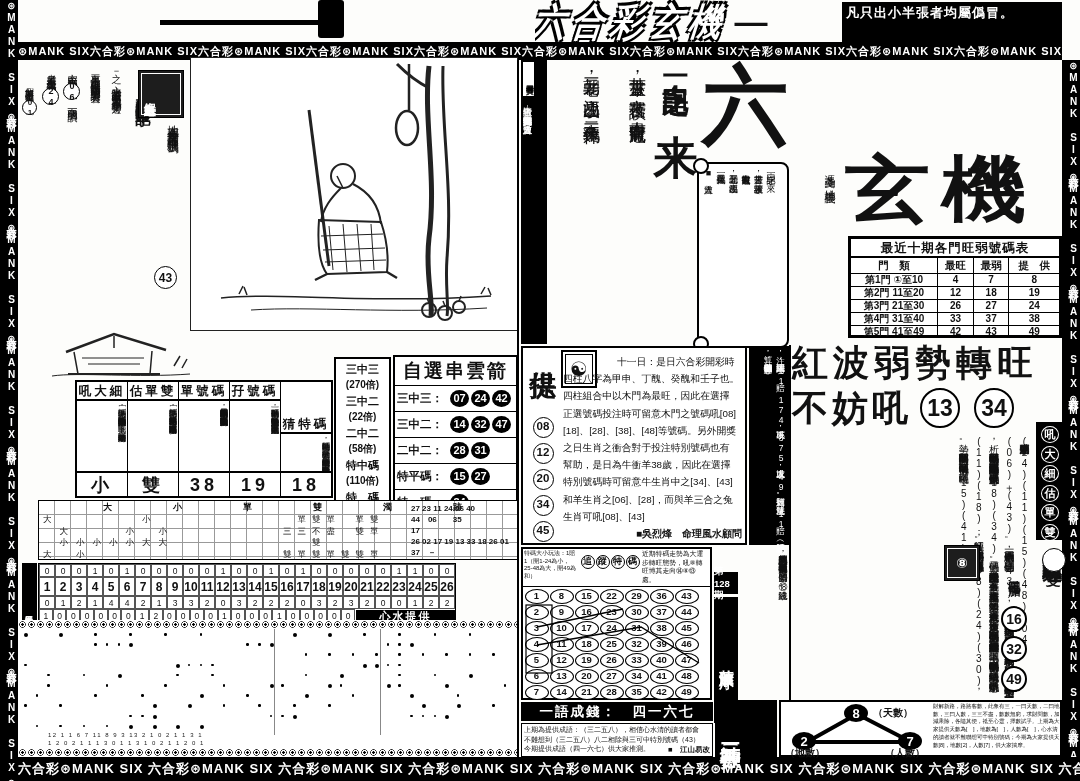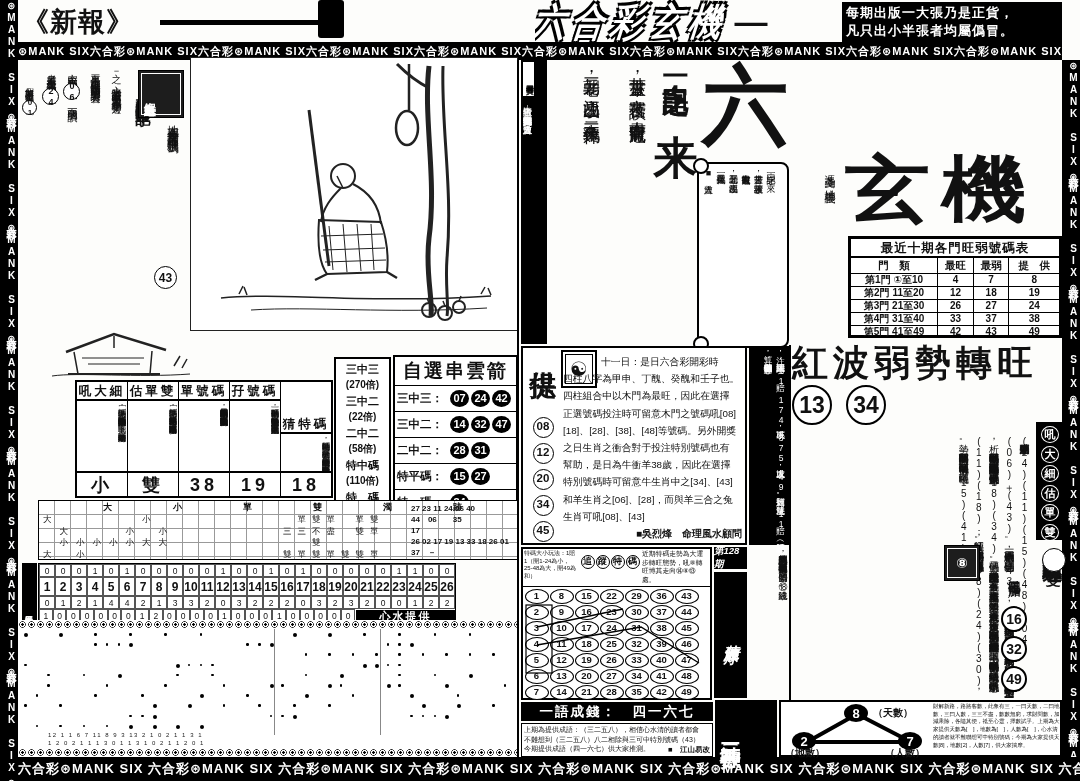--- a/index.html
+++ b/index.html
@@ -59,30 +59,28 @@
 </head>
 <body>
 
 <div id="page">
 
   <div class="abs strip vv rep" style="left:0;top:0;width:18px;height:781px;">⊛MANK SIX六合彩⊛MANK SIX六合彩⊛MANK SIX六合彩⊛MANK SIX六合彩⊛MANK SIX六合彩⊛MANK SIX六合彩⊛MANK SIX六合彩⊛MANK SIX六合彩⊛MANK SIX六合彩</div>
   <div class="abs strip h rep" style="left:18px;top:42px;width:1044px;height:18px;">⊛MANK SIX六合彩⊛MANK SIX六合彩⊛MANK SIX六合彩⊛MANK SIX六合彩⊛MANK SIX六合彩⊛MANK SIX六合彩⊛MANK SIX六合彩⊛MANK SIX六合彩⊛MANK SIX六合彩⊛MANK SIX六合彩</div>
   <div class="abs strip h rep" style="left:18px;top:757px;width:1062px;height:24px;font-size:13px;line-height:24px;">六合彩⊛MANK SIX 六合彩⊛MANK SIX 六合彩⊛MANK SIX 六合彩⊛MANK SIX 六合彩⊛MANK SIX 六合彩⊛MANK SIX 六合彩⊛MANK SIX 六合彩⊛MANK SIX 六合彩⊛MANK SIX 六合彩⊛MANK SIX </div>
   <div class="abs strip vv rep" style="left:1062px;top:60px;width:18px;height:697px;">⊛MANK SIX六合彩⊛MANK SIX六合彩⊛MANK SIX六合彩⊛MANK SIX六合彩⊛MANK SIX六合彩⊛MANK SIX六合彩⊛MANK SIX六合彩⊛MANK SIX六合彩⊛MANK SIX六合彩</div>
 
-  <div class="abs" style="left:22px;top:4px;font-size:27px;font-weight:900;letter-spacing:1px;">《新報》</div>
   <div class="abs" style="left:160px;top:20px;width:172px;height:5px;background:#000;"></div>
   <div class="abs" style="left:318px;top:0;width:26px;height:38px;background:#000;border-radius:3px;"></div>
   <div class="abs" style="left:535px;top:0;width:305px;height:42px;overflow:hidden;">
     <span style="display:inline-block;transform:skewX(-18deg) scaleY(1.15);font-size:33px;font-weight:900;letter-spacing:6px;
       color:#fff;text-shadow:-2px -2px 0 #000,2px -2px 0 #000,-2px 2px 0 #000,2px 2px 0 #000,0 0 2px #000;">六合彩玄機</span>
     <span style="font-size:33px;font-weight:900;">—</span>
   </div>
   <div class="abs bw" style="left:842px;top:2px;width:220px;height:40px;padding:2px 4px;">
-    <div style="font-size:13px;font-weight:bold;letter-spacing:1px;line-height:18px;">每期出版一大張乃是正貨，</div>
     <div style="font-size:13px;font-weight:bold;letter-spacing:1px;line-height:18px;">凡只出小半張者均屬僞冒。</div>
   </div>
 
   <div class="abs v" style="left:152px;top:116px;width:28px;height:190px;font-size:11.5px;line-height:14px;">地上有四小草和有三果子可埋中特別號碼</div>
   <div class="abs cc" style="left:154px;top:266px;width:23px;height:23px;font-size:12px;">43</div>
   <div class="abs v bold" style="left:122px;top:86px;width:30px;height:256px;font-size:15px;line-height:17px;">上期尋寶圖旁詩句有「東一字記</div>
   <div class="abs v" style="left:101px;top:66px;width:21px;height:276px;font-size:10px;line-height:12px;">之－心水清者若看圖中右邊地上有四小草和旁邊</div>
   <div class="abs v" style="left:80px;top:66px;width:21px;height:276px;font-size:10px;line-height:12px;">有三果子合埋可中特別號碼而聰明的讀者只看天</div>
   <div class="abs v" style="left:59px;top:66px;width:21px;height:276px;font-size:10px;line-height:12px;">
     <span>空中有六小鳥則相信不難埋中正選號碼</span><span class="cc" style="width:17px;height:17px;font-size:9px;">06</span><span>而聰明的讀</span>
@@ -562,21 +560,21 @@
 三朝元老，江山易改
 一二三來兔鷄伴
 ■曾道人</div>
   </div>
 
   <div class="abs" style="left:521px;top:346px;width:226px;height:199px;border:2px solid #000;background:#fff;">
     <div class="abs v bold" style="left:2px;top:2px;width:36px;height:62px;font-size:27px;line-height:36px;">提供</div>
     <div class="abs ctr" style="left:38px;top:2px;width:36px;height:38px;border:2px solid #000;box-shadow:inset 0 0 0 2px #fff,inset 0 0 0 3px #000;font-size:20px;">☯</div>
     <div id="tg-circles" class="abs" style="left:5px;top:66px;width:30px;text-align:center;"><span class="cc" style="width: 21px; height: 21px; font-size: 11.5px; margin: 2.5px 0px;">08</span><span class="cc" style="width: 21px; height: 21px; font-size: 11.5px; margin: 2.5px 0px;">12</span><span class="cc" style="width: 21px; height: 21px; font-size: 11.5px; margin: 2.5px 0px;">20</span><span class="cc" style="width: 21px; height: 21px; font-size: 11.5px; margin: 2.5px 0px;">34</span><span class="cc" style="width: 21px; height: 21px; font-size: 11.5px; margin: 2.5px 0px;">45</span><span class="cc" style="width: 21px; height: 21px; font-size: 11.5px; margin: 2.5px 0px;">47</span></div>
     <div id="tg-art" class="abs" style="left:40px;top:5px;width:184px;font-size:9.8px;line-height:17.2px;letter-spacing:0;">
-        <div class="tgline" style="text-indent: 38px;">十一日：是日六合彩開彩時</div>
+        <div class="tgline" style="text-indent: 38px; padding-left: 16px;">十一日：是日六合彩開彩時</div>
         <div class="tgline">四柱八字為甲申、丁醜、癸醜和壬子也。</div>
         <div class="tgline">四柱組合中以木門為最旺，因此在選擇</div>
         <div class="tgline">正選號碼投注時可留意木門之號碼吼[08]</div>
         <div class="tgline">[18]、[28]、[38]、[48]等號碼。另外開獎</div>
         <div class="tgline">之日生肖之衝合對于投注特別號碼也有</div>
         <div class="tgline">幫助，是日為牛衝羊38歲，因此在選擇</div>
         <div class="tgline">特別號碼時可留意牛生肖中之[34]、[43]</div>
         <div class="tgline">和羊生肖之[06]、[28]，而與羊三合之兔</div>
         <div class="tgline">生肖可吼[08]、[43]</div>
       </div>
@@ -655,21 +653,21 @@
           <span class="ec">14</span>
           <span class="ec">21</span>
           <span class="ec">28</span>
           <span class="ec">35</span>
           <span class="ec">42</span>
           <span class="ec">49</span>
         </div>
       </div>
   </div>
 
-  <div class="abs" style="left:714px;top:547px;width:33px;height:153px;font-style:italic;">
+  <div class="abs" style="left:714px;top:572px;width:24px;height:153px;">
     <div class="bw ctr" style="height:22px;font-size:9.5px;font-weight:bold;">第128期</div>
     <div class="bw v ctr" style="margin-top:3px;height:126px;width:100%;font-size:15px;font-weight:bold;">落波順序</div>
   </div>
 
   <div class="abs v" style="left:751px;top:548px;width:38px;height:150px;font-size:9px;line-height:12.5px;letter-spacing:0;">倘此門號碼經常忽冷忽熱，下期應可博其再轉旺勢而不妨袓可吼二個。第四門號⑯⑱綠波吼。</div>
 
   <div class="abs bw ctr" style="left:521px;top:702px;width:192px;height:19px;font-size:13.5px;font-weight:900;letter-spacing:2px;">一語成錢：　四一六七</div>
   <div class="abs" style="left:521px;top:723px;width:192px;height:34px;border:1.5px solid #000;background:#fff;padding:1px 2px;">
     <div id="yy-lines" style="font-size:7px;line-height:9.5px;">
         <div>上期為提供成語：（三二五八），相信心水清的讀者都會</div>
@@ -736,20 +734,21 @@
           <div class="tc" style="width: 36px;">42</div>
           <div class="tc" style="width: 36px;">43</div>
           <div class="tc" style="width: 50px;">49</div>
         </div>
       </div>
   </div>
 
   <div class="abs" style="left:792px;top:341px;width:272px;height:93px;">
     <div style="font-size:36px;font-weight:900;letter-spacing:5px;line-height:44px;white-space:nowrap;">紅波弱勢轉旺</div>
     <div style="display:flex;align-items:center;gap:8px;">
+      <span style="font-size:36px;font-weight:900;letter-spacing:4px;line-height:46px;">不妨吼</span>
       <span id="hb-nums" style="display:inline-flex;gap:14px;">
           <span class="cc" style="width: 40px; height: 40px; font-size: 23px; border-width: 2.5px;">13</span>
           <span class="cc" style="width: 40px; height: 40px; font-size: 23px; border-width: 2.5px;">34</span>
         </span>
     </div>
   </div>
 
   <div class="abs v" style="left:792px;top:436px;width:240px;height:262px;font-size:10px;line-height:15.2px;letter-spacing:0;overflow:hidden;">上期中彩號碼落波順序(24)(11)(15)(48)(04)(06)＋(43)。號碼總數為一百四十四，特別號碼開(43)，開［大］。從落波順序睇先機，衹開一個大號碼後，接著開四個大號碼，最後為一小號碼結尾。特別號碼開小，總分以大盡優勢；小號碼旺勢轉移中；從走勢應睇好大號碼勢轉旺而吼大爆出；從單雙路分析，雙號碼由弱轉旺而連開三期，因此下期睇好處于弱勢之單轉旺而再次開出；特別號碼可留意大號碼(18)(34)二個號碼。上期六合彩攪珠結果頭獎二注中，各得二百五十多萬。下期又無多寶累積獎金，如若頭獎一注獨中，就應得過六百二十多萬，大家不妨多買幾注。第五門號碼弱勢明顯而落空，期應睇好其弱勢繼續當中而落空，下期吼一個。第一門號碼弱勢轉旺當中開一個，博旺勢繼續吼二個，不妨留意中號碼吼(11)(18)；紅波轉旺。第二門旺勢轉弱明顯開一個，開三個博再轉旺再吼(08)(24)(30)，粉波旺勢。第三門旺勢轉弱明顯而開一個，博旺勢轉弱而可吼一個，轉弱可吼(15)(41)。</div>
   <div class="abs sealbox" style="left:944px;top:545px;width:36px;height:36px;font-size:14px;font-weight:bold;">
     <span style="grid-column:1/3;">⑧</span>

